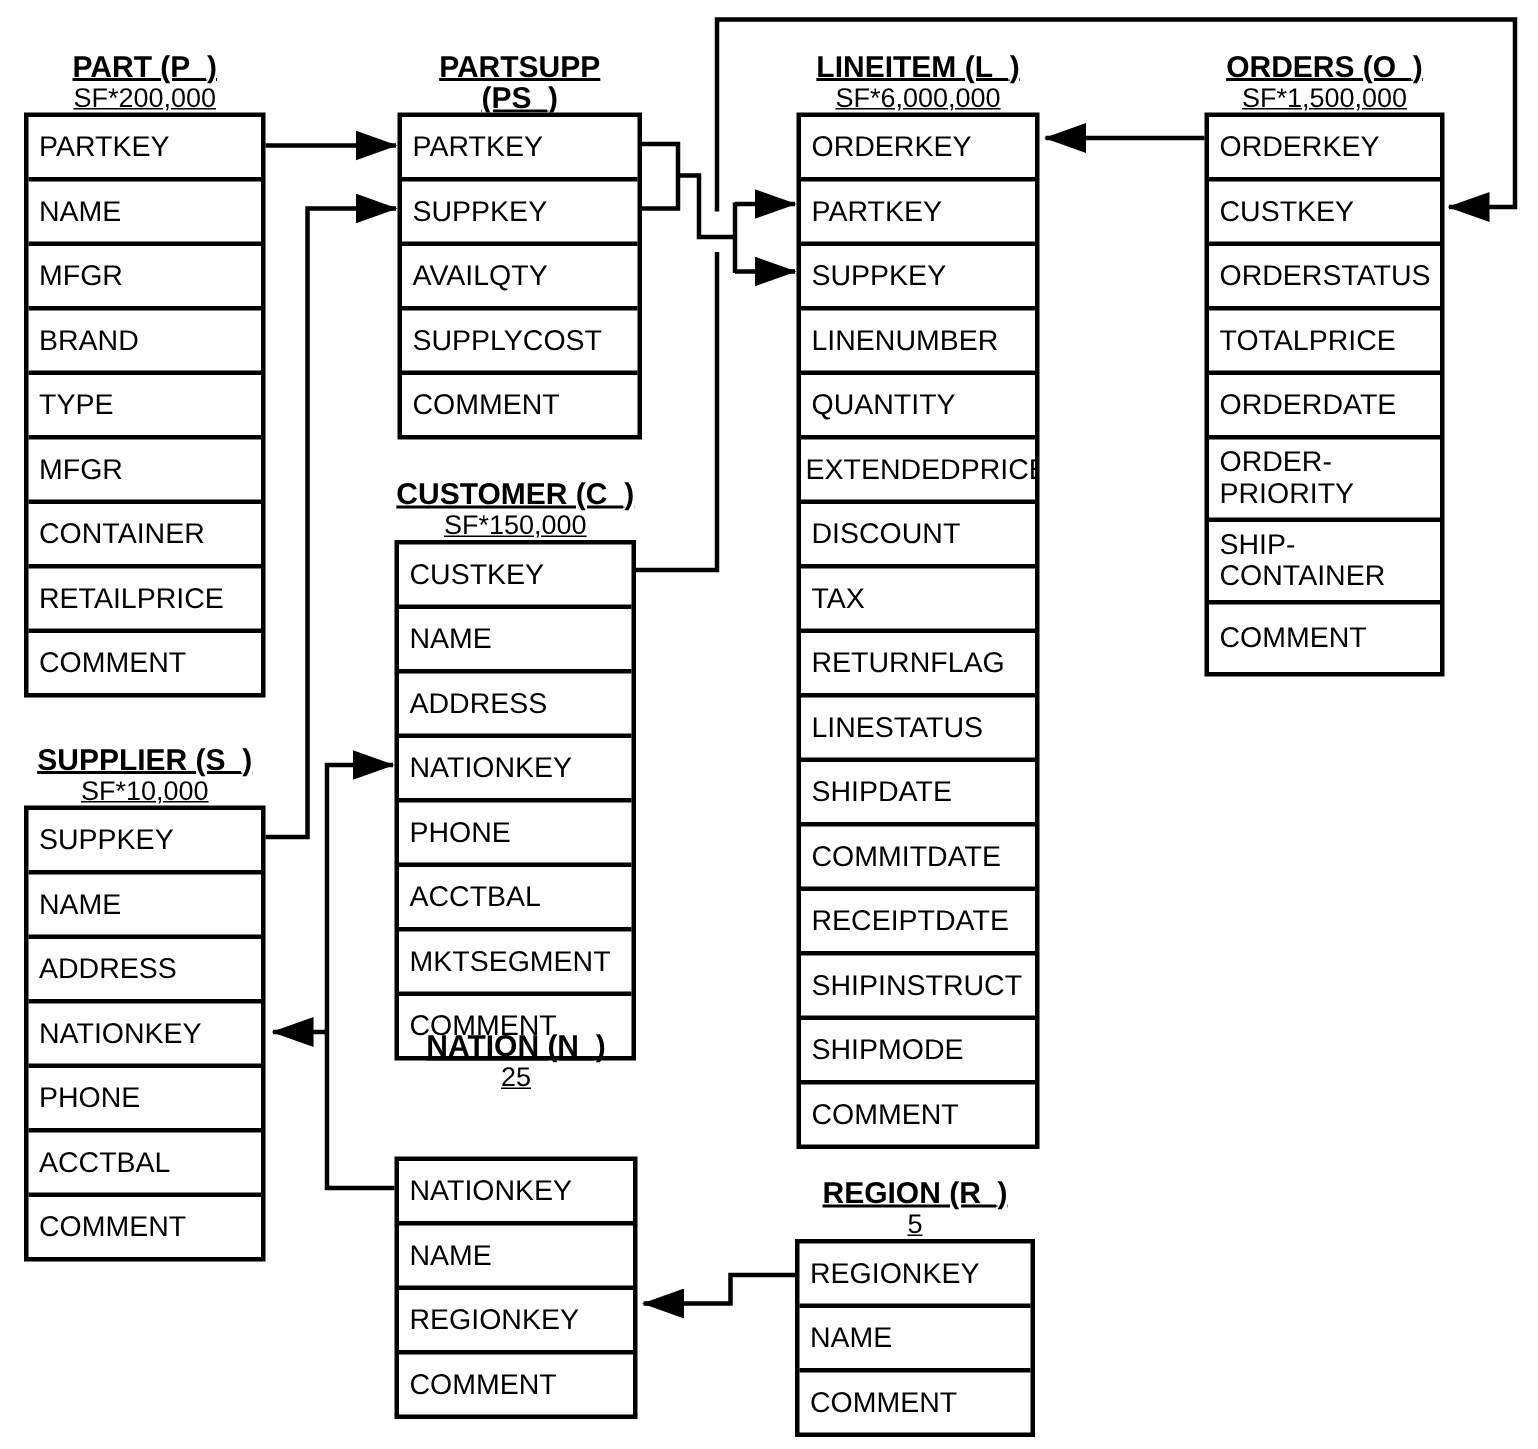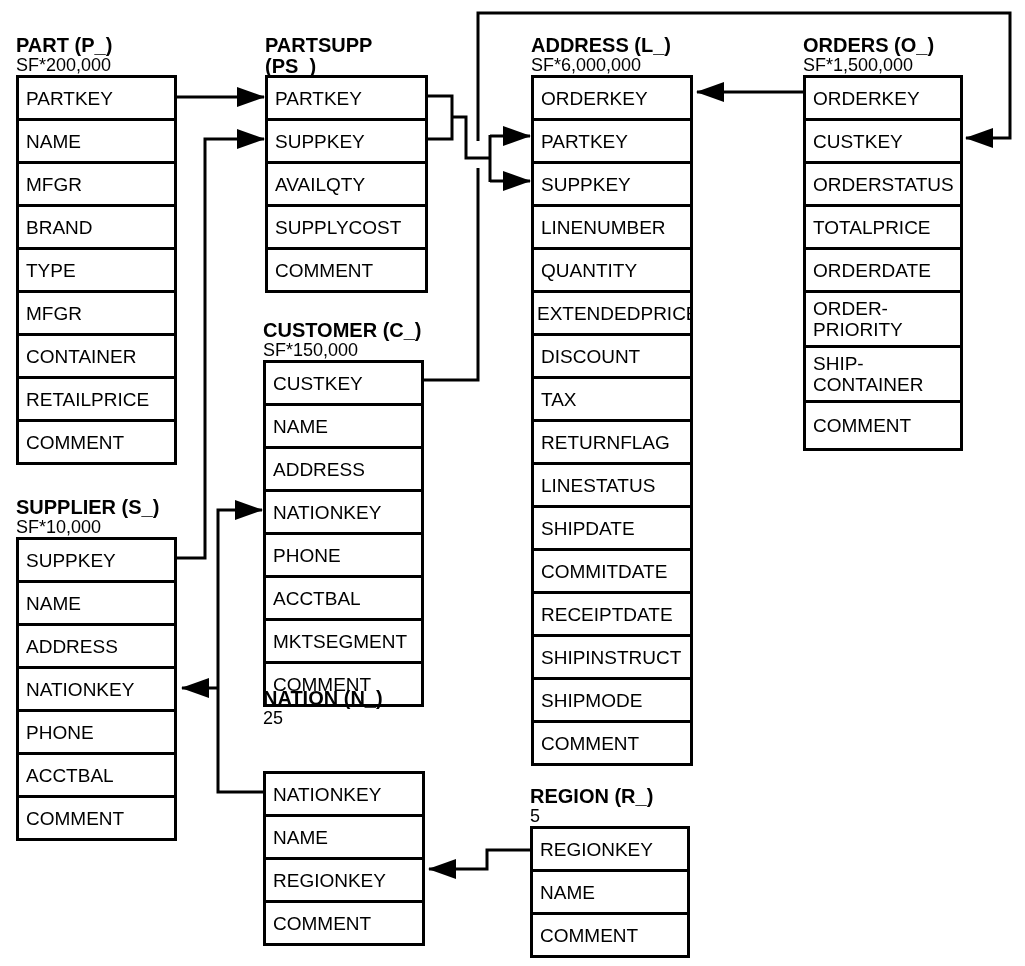--- a/index.html
+++ b/index.html
@@ -9,21 +9,21 @@
   }
   .tbl{position:absolute;border:3px solid #000;background:#fff;box-sizing:border-box;}
   .row{
     box-sizing:border-box;height:43px;border-bottom:3px solid #000;
     display:flex;align-items:center;padding-left:7px;
     font-size:19px;line-height:21px;white-space:pre-line;overflow:hidden;
   }
   .row:last-child{border-bottom:none;height:40px;}
   .row.tall{height:55px;}
   .row.tail{height:45px;}
-  .thead{position:absolute;box-sizing:border-box;}
+  .thead{position:absolute;text-align:center;box-sizing:border-box;text-decoration:underline;}
   .hname{font-size:20px;font-weight:bold;line-height:21px;}
   .hcard{font-size:18px;line-height:19px;}
   #wires{position:absolute;left:0;top:0;pointer-events:none;}
 </style>
 </head>
 <body>
 
 <div id="canvas">
 
   <div class="thead" style="left:16px;top:35px;width:161px">
@@ -48,21 +48,21 @@
   </div>
   <div class="tbl" style="left:265px;top:75px;width:163px">
     <div class="row">PARTKEY</div>
     <div class="row">SUPPKEY</div>
     <div class="row">AVAILQTY</div>
     <div class="row">SUPPLYCOST</div>
     <div class="row">COMMENT</div>
   </div>
 
   <div class="thead" style="left:531px;top:35px;width:162px">
-    <div class="hname">ADDRESS (L_)</div>
+    <div class="hname">LINEITEM (L_)</div>
     <div class="hcard">SF*6,000,000</div>
   </div>
   <div class="tbl" style="left:531px;top:75px;width:162px">
     <div class="row">ORDERKEY</div>
     <div class="row">PARTKEY</div>
     <div class="row">SUPPKEY</div>
     <div class="row">LINENUMBER</div>
     <div class="row">QUANTITY</div>
     <div class="row" style="padding-left:3px">EXTENDEDPRICE</div>
     <div class="row">DISCOUNT</div>

